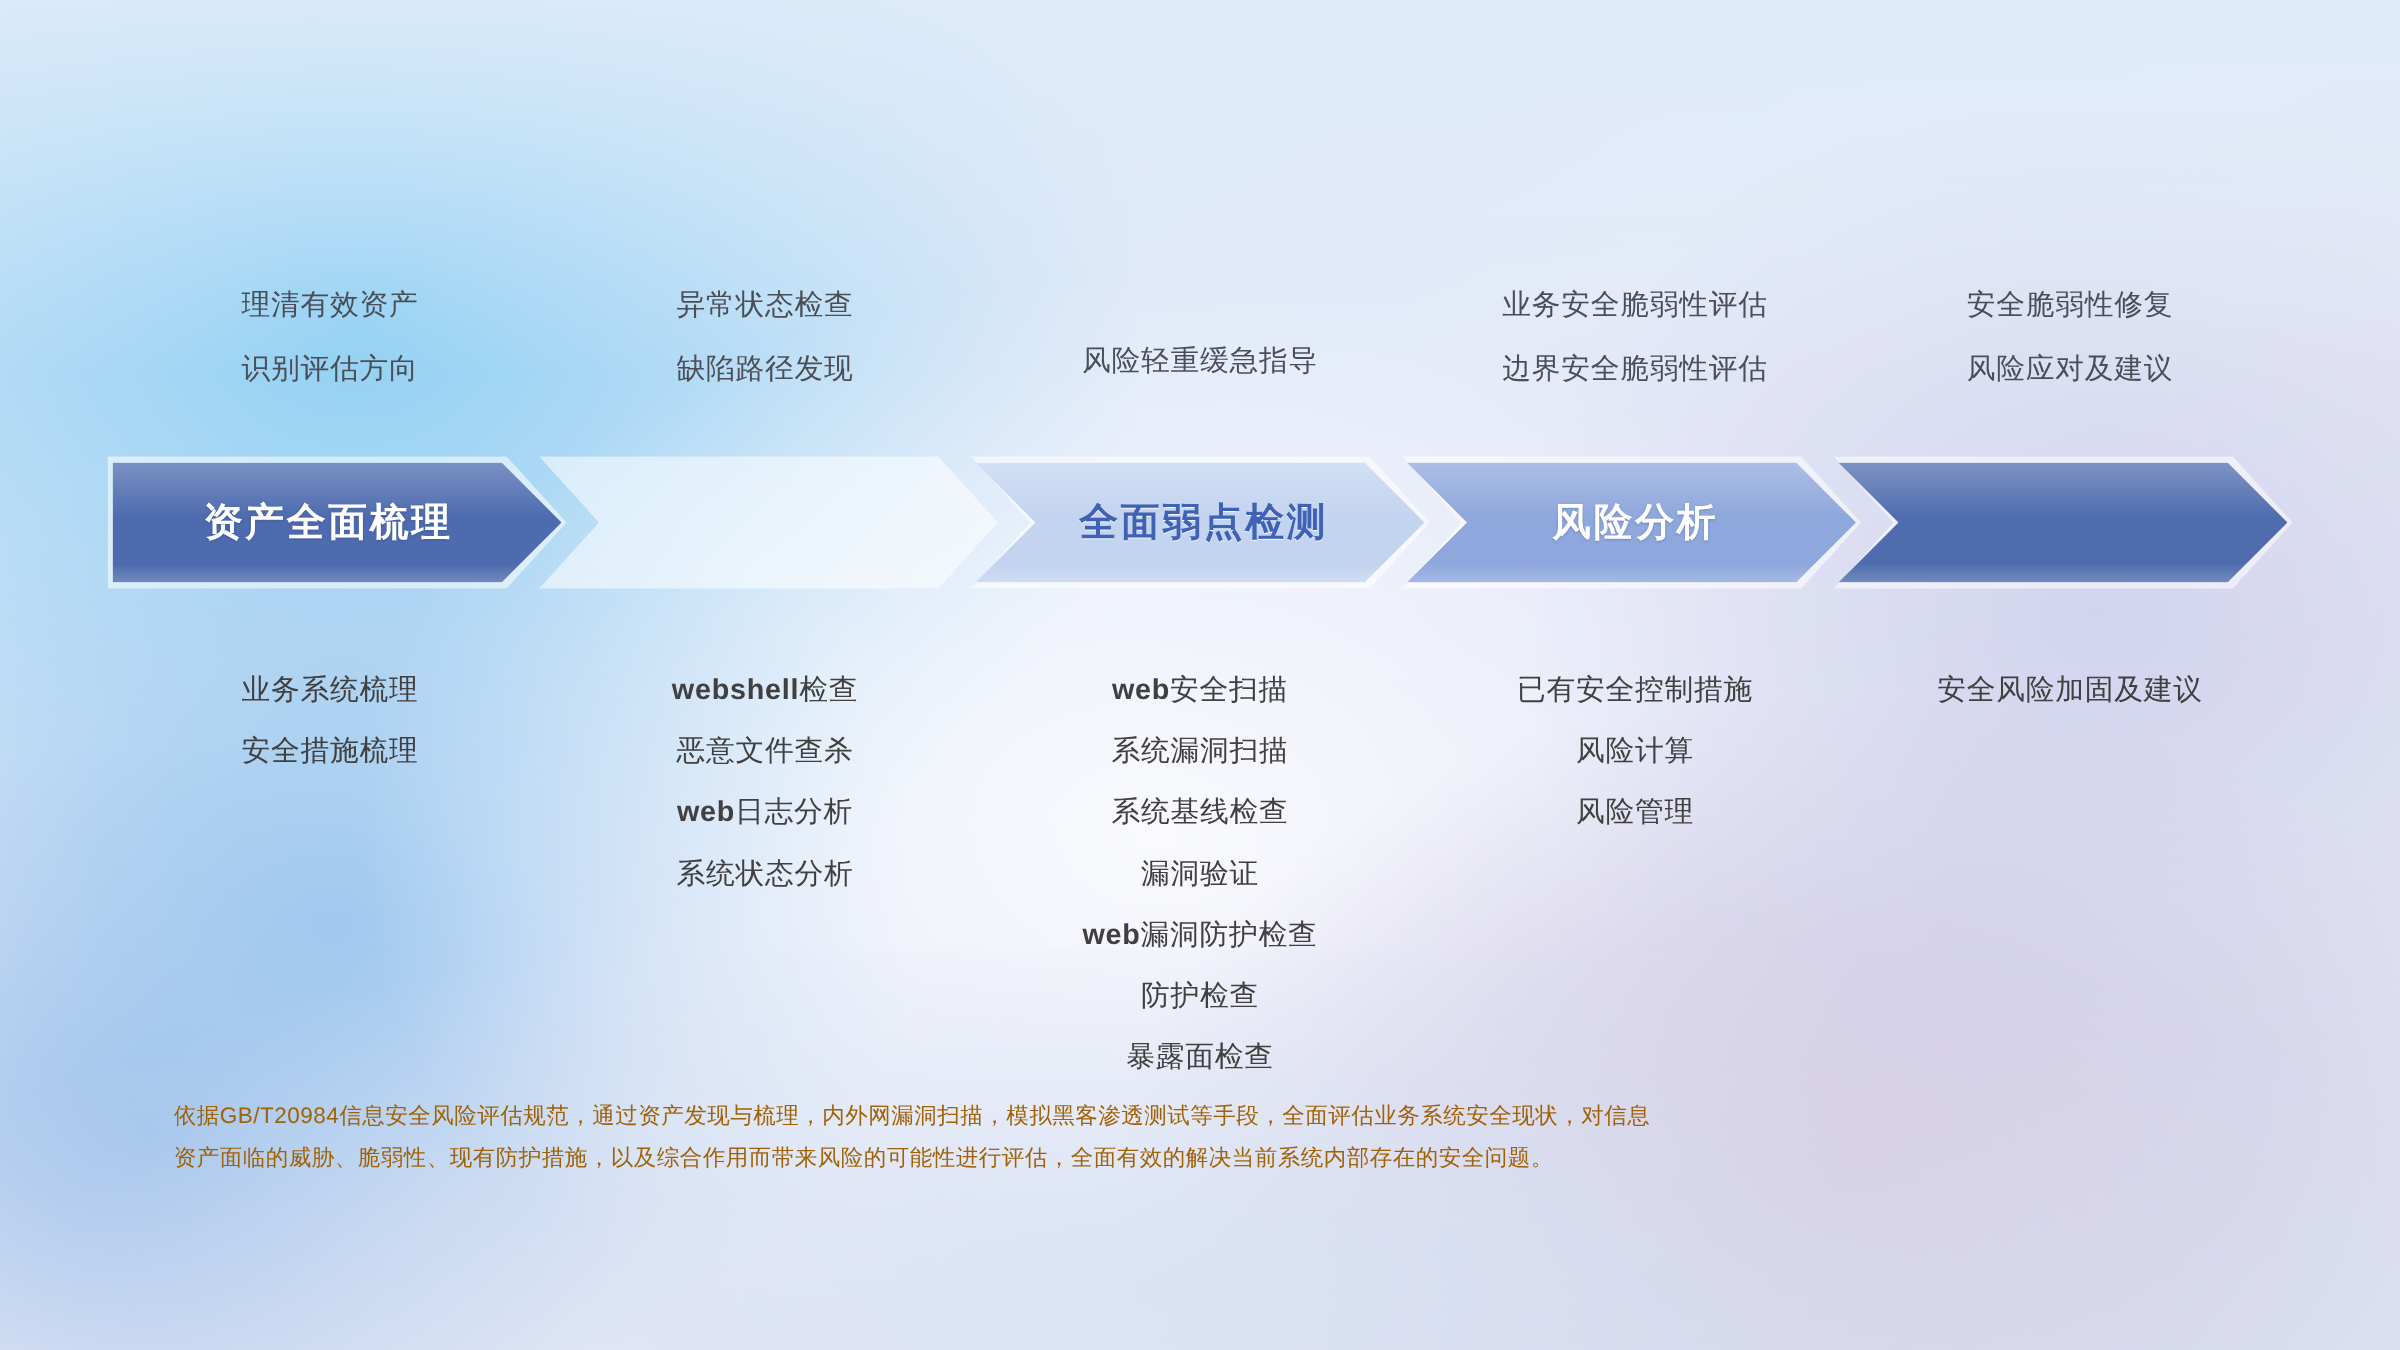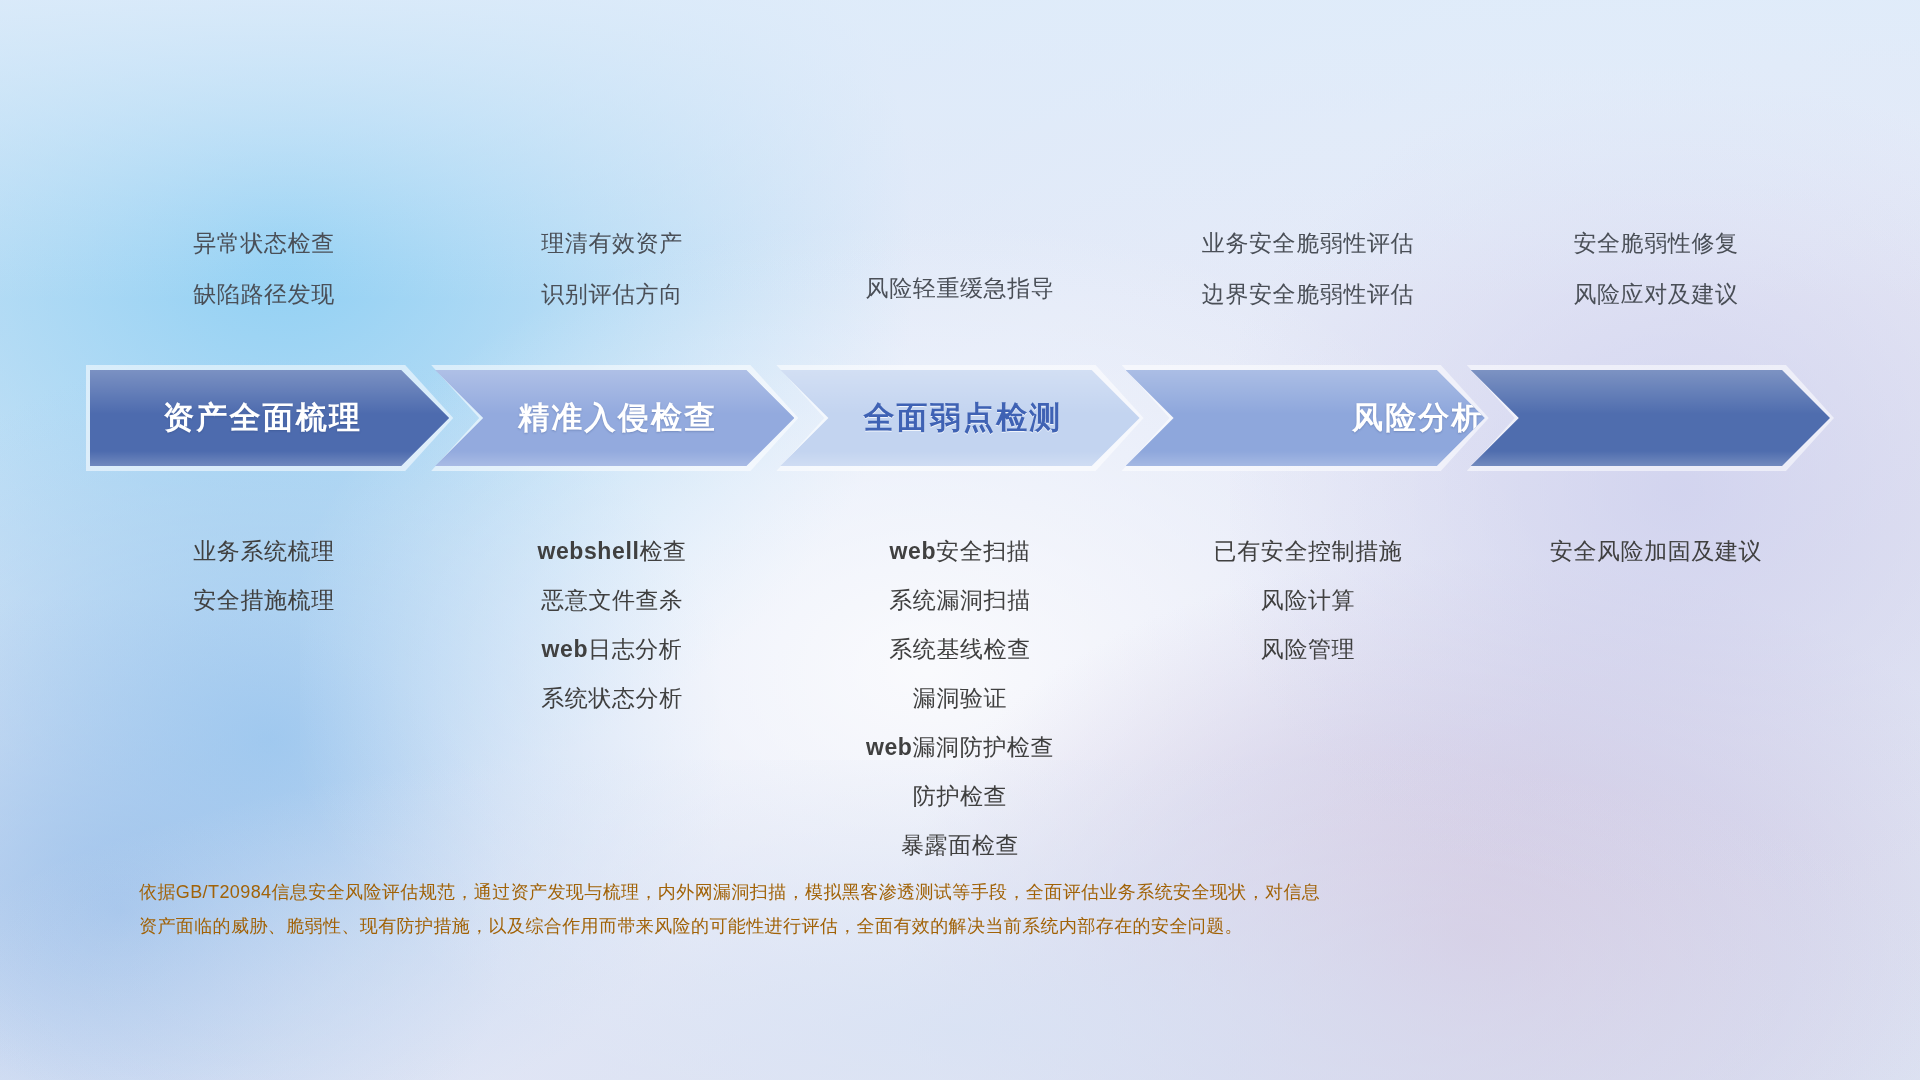--- a/index.html
+++ b/index.html
@@ -151,28 +151,28 @@
   <div class="g3"></div>
   <div class="g4"></div>
   <div class="g5"></div>
   <div class="g7"></div>
   <div class="topfade"></div>
 </div>
 
 <div id="stage">
 
   <div class="cols top-cols" id="top-row">
+      <div class="col col-1">
+        <div class="top-item">理清有效资产</div>
+        <div class="top-item">识别评估方向</div>
+      </div>
       <div class="col col-2">
         <div class="top-item">异常状态检查</div>
         <div class="top-item">缺陷路径发现</div>
       </div>
-      <div class="col col-1">
-        <div class="top-item">理清有效资产</div>
-        <div class="top-item">识别评估方向</div>
-      </div>
       <div class="col col-4">
         <div class="top-item">风险轻重缓急指导</div>
       </div>
       <div class="col col-3">
         <div class="top-item">业务安全脆弱性评估</div>
         <div class="top-item">边界安全脆弱性评估</div>
       </div>
       <div class="col col-5">
         <div class="top-item">安全脆弱性修复</div>
         <div class="top-item">风险应对及建议</div>
@@ -180,33 +180,28 @@
     </div>
 
   <div id="band">
       <div class="halo chev-first" style="left: -4px; width: 367.2px; z-index: 2;"></div>
       <div class="arrow chev-first" style="left: 0px; width: 359.2px; z-index: 3; background: linear-gradient(120deg, rgb(77, 107, 174) 0%, rgb(77, 107, 174) 48%, rgb(77, 107, 174) 100%);">
         <div class="hl"></div>
         <div class="hl2"></div>
         <div class="lbl" style="color: rgb(255, 255, 255); text-shadow: rgba(40, 60, 110, 0.28) 0px 1px 2px; margin-left: -14px;">资产全面梳理</div>
       </div>
       <div class="halo chev" style="left: 341.2px; width: 367.2px; z-index: 4;"></div>
-      <div class="arrow chev" style="left: 345.2px; width: 359.2px; z-index: 5; background: linear-gradient(120deg, rgb(147, 170, 222) 0%, rgb(147, 170, 222) 48%, rgb(147, 170, 222) 100%);">
-        <div class="hl"></div>
-        <div class="hl2"></div>
-        <div class="lbl" style="color: rgb(255, 255, 255); text-shadow: rgba(40, 60, 110, 0.28) 0px 1px 2px; margin-left: 6px;">精准入侵检查</div>
-      </div>
       <div class="halo chev" style="left: 686.4px; width: 367.2px; z-index: 6;"></div>
       <div class="arrow chev" style="left: 690.4px; width: 359.2px; z-index: 7; background: linear-gradient(120deg, rgb(195, 212, 240) 0%, rgb(195, 212, 240) 48%, rgb(195, 212, 240) 100%);">
         <div class="hl"></div>
         <div class="hl2"></div>
         <div class="lbl" style="color: rgb(63, 98, 180); text-shadow: rgba(255, 255, 255, 0.75) 0px 1px 0px; margin-left: 6px;">全面弱点检测</div>
       </div>
       <div class="halo chev" style="left: 1031.6px; width: 367.2px; z-index: 8;"></div>
-      <div class="arrow chev" style="left: 1035.6px; width: 359.2px; z-index: 9; background: linear-gradient(120deg, rgb(142, 167, 220) 0%, rgb(142, 167, 220) 48%, rgb(142, 167, 220) 100%); justify-content: flex-end;">
+      <div class="arrow chev" style="left: 1035.6px; width: 359.2px; z-index: 9; background: linear-gradient(120deg, rgb(142, 167, 220) 0%, rgb(142, 167, 220) 48%, rgb(142, 167, 220) 100%);">
         <div class="hl"></div>
         <div class="hl2"></div>
         <div class="lbl" style="color: rgb(255, 255, 255); text-shadow: rgba(40, 60, 110, 0.28) 0px 1px 2px; margin-left: 6px;">风险分析</div>
       </div>
       <div class="halo chev" style="left: 1376.8px; width: 367.2px; z-index: 10;"></div>
       <div class="arrow chev" style="left: 1380.8px; width: 359.2px; z-index: 11; background: linear-gradient(120deg, rgb(79, 109, 174) 0%, rgb(79, 109, 174) 48%, rgb(79, 109, 174) 100%);">
         <div class="hl"></div>
         <div class="hl2"></div>
       </div>
     </div>

